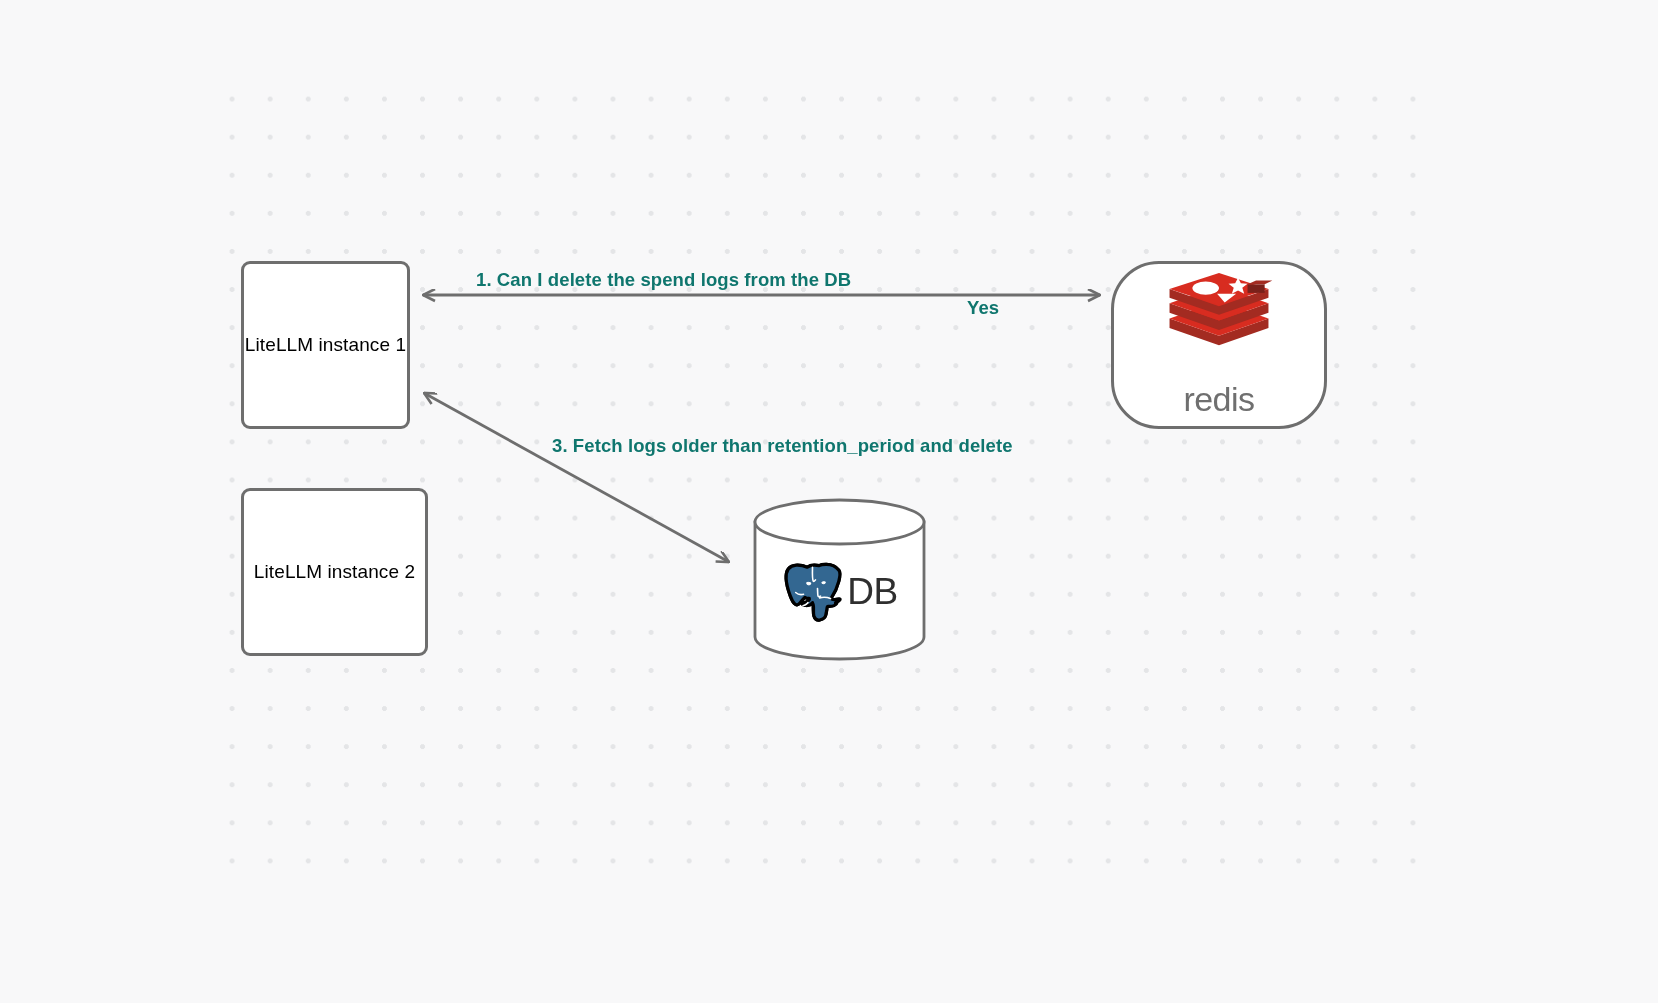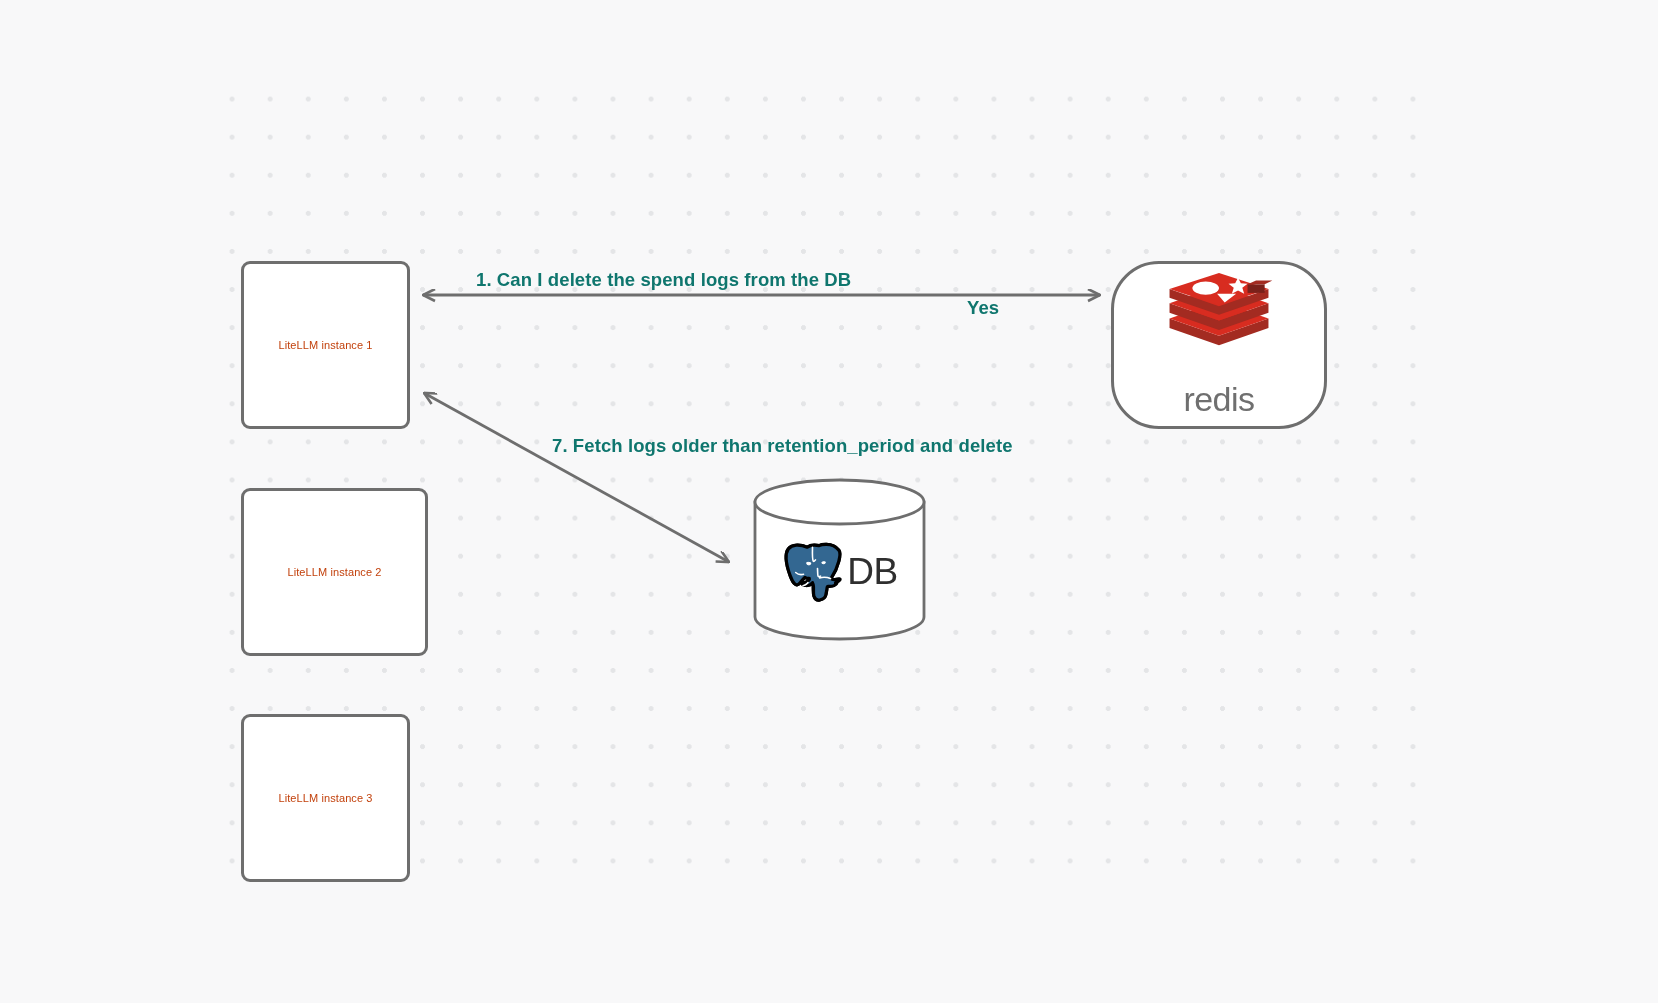--- a/index.html
+++ b/index.html
@@ -36,22 +36,22 @@
     position: absolute;
     box-sizing: border-box;
     background: #ffffff;
     border: 3px solid #6e6e6e;
     border-radius: 9px;
     display: flex;
     align-items: center;
     justify-content: center;
   }
   .node-box .node-label {
-    font-size: 11px;
-    color: #c2410c;
+    font-size: 19px;
+    color: #000000;
     font-weight: 400;
     letter-spacing: 0.1px;
     white-space: nowrap;
     text-align: right;
   }
   #instance-1 { left: 241px; top: 261px;  width: 169px; height: 168px; }
   #instance-2 { left: 241px; top: 488px;  width: 187px; height: 168px; }
   #instance-3 { left: 241px; top: 714px;  width: 169px; height: 168px; }
 
   
@@ -71,21 +71,21 @@
     justify-content: center;
     gap: 36px;
   }
   #redis-logo { width: 112px; height: 78px; display: block; }
   #redis-wordmark { margin-top: -2px; display: block; }
 
   
   #db-node {
     position: absolute;
     left: 752px;
-    top: 478px;
+    top: 498px;
     width: 175px;
     height: 163px;
   }
   #db-cylinder { position: absolute; left: 0; top: 0; }
   #db-content {
     position: absolute;
     left: 0; top: 0;
     width: 175px; height: 163px;
     display: flex;
     align-items: center;
@@ -151,23 +151,20 @@
   </svg>
 
   <div class="node-box" id="instance-1">
     <span class="node-label">LiteLLM instance 1</span>
   </div>
 
   <div class="node-box" id="instance-2">
     <span class="node-label">LiteLLM instance 2</span>
   </div>
 
-  <div class="node-box" id="instance-3">
-    <span class="node-label">LiteLLM instance 3</span>
-  </div>
 
   <div id="redis-node">
     <svg id="redis-logo" viewBox="0 0 112 82" xmlns="http://www.w3.org/2000/svg">
 
       <path d="M56 78 L4 60 L4 50 L56 68 L108 50 L108 60 Z" fill="#a32b21"></path>
       <path d="M4 50 L56 32 L108 50 L56 68 Z" fill="#d82c20"></path>
 
       <path d="M56 62 L4 44 L4 34 L56 52 L108 34 L108 44 Z" fill="#a32b21"></path>
       <path d="M4 34 L56 16 L108 34 L56 52 Z" fill="#d82c20"></path>
 
@@ -207,15 +204,15 @@
           <path d="M22.5 34.3c-3.2.8-5.6.2-7.8-1.8"></path>
           <path d="M27 42.5c-1.8 2.1-1.3 2.4-5 3.2"></path>
         </g>
       </svg>
       <span id="db-text">DB</span>
     </div>
   </div>
 
   <div class="edge-label" id="edge-label-1">1.  Can I delete the spend logs from the DB</div>
   <div class="edge-label" id="edge-label-1b">Yes</div>
-  <div class="edge-label" id="edge-label-2">7.  Fetch logs older than retention_period and delete</div>
+  <div class="edge-label" id="edge-label-2">3.  Fetch logs older than retention_period and delete</div>
 
 </div>
 
 </body></html>

